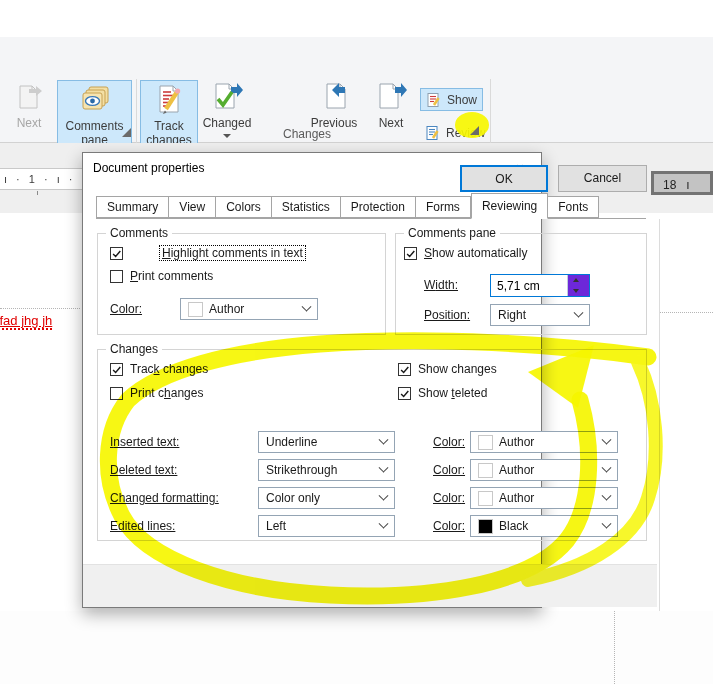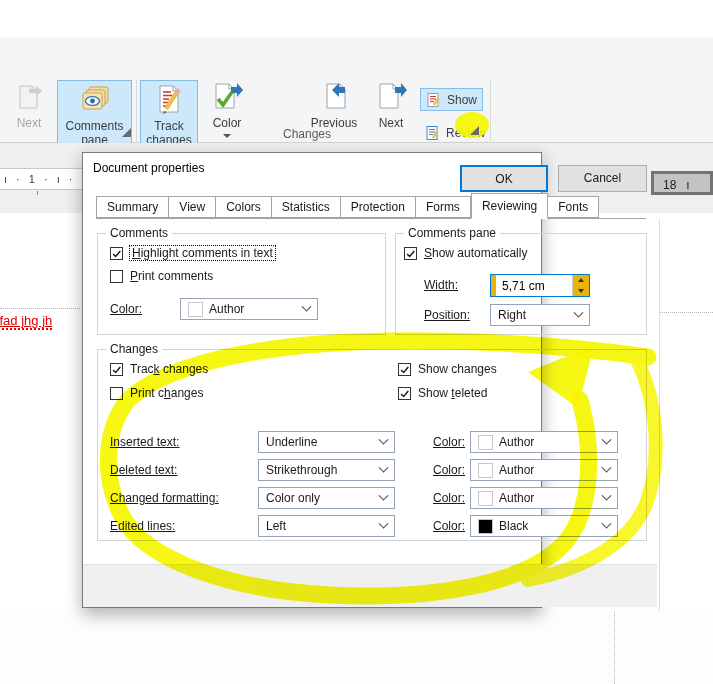--- a/index.html
+++ b/index.html
@@ -42,27 +42,27 @@
   .tab { border:1px solid #a5a5a5; border-left:none; background:#fff; padding:3px 10px 4px; height:22px; }
   .tab:first-child { border-left:1px solid #a5a5a5; }
   .tab.active { height:26px; padding-top:5px; border-bottom:1px solid #fff; margin-bottom:-1px; position:relative; z-index:2; border-left:1px solid #a5a5a5; }
   .tabline { left:13px; top:65px; width:550px; height:1px; background:#a5a5a5; z-index:1; }
 
   .groupbox { border:1px solid #d4d4d4; }
   .legend { position:absolute; top:-8px; left:8px; background:#fff; padding:0 4px; }
   .u { text-decoration:underline; }
   .cbrow { position:absolute; display:flex; align-items:center; gap:7px; }
   .cb { width:13px; height:13px; background:#fff; border:1px solid #333; display:inline-flex; align-items:center; justify-content:center; flex:none; }
-  .focusbox { outline:1px dotted #000; padding:0 2px; }
+  .focusbox { outline:1px dotted #000; padding:0 2px;margin-left:30px; }
   .combo { position:absolute; height:22px; background:#fff; border:1px solid #94a4b4; display:flex; align-items:center; padding:0 7px; gap:6px; }
   .combo-text { flex:1; white-space:nowrap; overflow:hidden; }
   .chev { width:7px; height:7px; border-right:1.4px solid #444; border-bottom:1.4px solid #444; transform:rotate(45deg) translate(-2px,-2px); flex:none; }
   .swatch { width:15px; height:15px; border:1px solid #c8c8c8; flex:none; }
   .flabel { position:absolute; line-height:22px;text-decoration:underline; }
-  .spin { position:absolute; height:23px; border:1px solid #0078d7; background:#eab308; display:flex;justify-content:flex-end; }
+  .spin { position:absolute; height:23px; border:1px solid #0078d7; background:#6d28d9; display:flex; }
   .spin input { border:none; outline:none; width:76px; padding:0 6px; font:inherit; }
   .spin-btns { width:17px; border-left:1px solid #c0cfdd; display:flex; flex-direction:column; }
   .spin-btns > div { flex:1; display:flex; align-items:center; justify-content:center; }
   .tri-up { width:0; height:0; border-left:3.5px solid transparent; border-right:3.5px solid transparent; border-bottom:4px solid #333; }
   .tri-down { width:0; height:0; border-left:3.5px solid transparent; border-right:3.5px solid transparent; border-top:4px solid #333; }
   .dlg-footer { left:0px; top:411px; width:574px; height:43px; background:#f0f0f0; border-top:1px solid #e2e2e2; }
   .btn { position:absolute; height:27px; background:#e1e1e1; text-align:center; line-height:25px; cursor:default; }
   .btn-ok { left:377px; top:12px; width:88px; border:2px solid #0078d7; }
   .btn-cancel { left:475px; top:12px; width:89px; border:1px solid #adadad; }
 
@@ -114,21 +114,21 @@
     <span>changes</span>
   </div>
 
   <div class="abs rb-btn" style="left:203px; top:43px; width:48px; height:88px;">
     <svg width="32" height="32" viewBox="0 0 32 32">
       <path d="M5 4 h13 l5 5 v19 H5 z" fill="#fff" stroke="#9aa4ae"></path>
         <path d="M18 4 v5 h5" fill="none" stroke="#9aa4ae"></path>
       <path d="M20 7 h6 v-4 l6 7 -6 7 v-4 h-6 z" fill="#2e77b5"></path>
       <path d="M7 19 l5 6 9 -13" fill="none" stroke="#55ad30" stroke-width="3.6"></path>
     </svg>
-    <span class="rb-label">Color</span>
+    <span class="rb-label">Changed</span>
     <span class="menu-arrow"></span>
   </div>
 
 
   <div class="abs rb-btn" style="left:305px; top:43px; width:58px; height:76px;">
     <svg width="32" height="32" viewBox="0 0 32 32">
       <path d="M9 4 h13 l5 5 v19 H9 z" fill="#fff" stroke="#9aa4ae"></path>
         <path d="M22 4 v5 h5" fill="none" stroke="#9aa4ae"></path>
       <path d="M14 7 h-6 v-4 l-7 7 7 7 v-4 h6 z" transform="translate(13,0)" fill="#2e77b5"></path>
     </svg>

